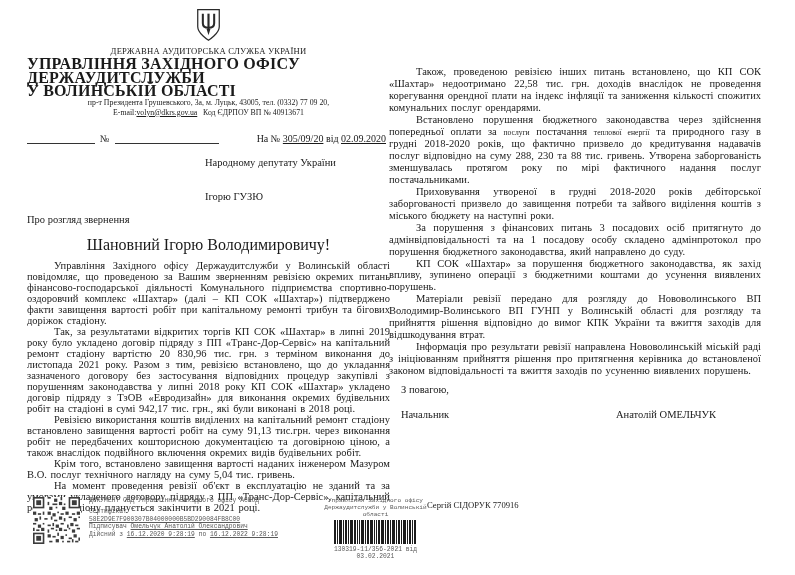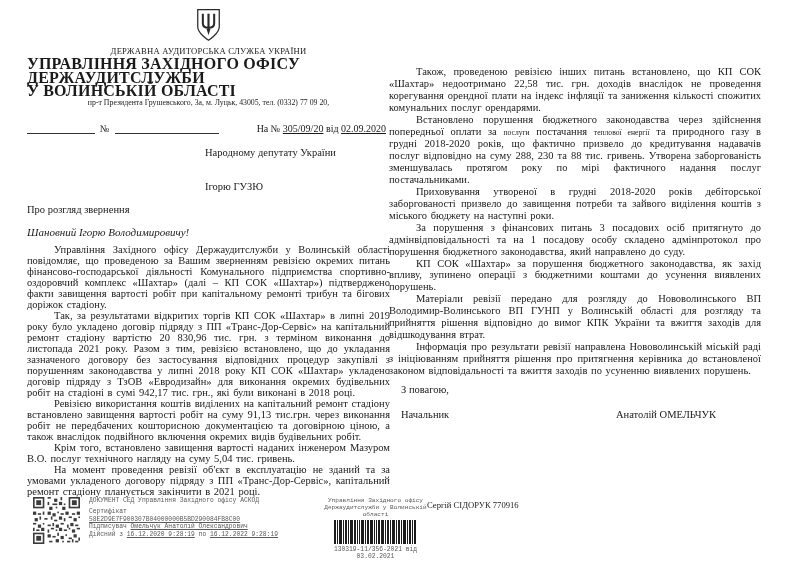--- a/index.html
+++ b/index.html
@@ -21,21 +21,21 @@
   .ref-row { display:flex; align-items:flex-end; margin-top:15px; font-size:10px; }
   .blank { border-bottom:.8px solid #333; height:11px; display:inline-block; }
   .blank-1 { width:68px; }
   .blank-2 { width:104px; margin-left:5px; }
   .ref-right { margin-left:auto; margin-right:4px; white-space:nowrap; }
   .no-sign { margin-left:5px; }
 
   .addressee { margin-left:178px; margin-top:12px; font-size:10.5px; line-height:13px; }
   .addressee-l2 { margin-top:21px; }
   .subject { margin-top:11px; font-size:10.5px; }
-  .salutation { margin-top:11px; text-align:left; font-size:11px;font-style:italic; }
+  .salutation { margin-top:11px; text-align:center; font-size:16px; }
 
   .body-left { margin-top:6px; }
   .para {
     font-size:10.5px; line-height:11px; text-align:justify;
     text-indent:27px; word-spacing:1px;
   }
   .col-right .para { line-height:11.9px; }
 
   
   .col-right { position:absolute; left:389px; top:66px; width:372px; }
@@ -70,20 +70,24 @@
         <path d="M6,5 V13.5 Q6,17.5 11,17.5 Q16,17.5 16,13.5 V5" fill="none" stroke="#2a2a2a" stroke-width="1.8"></path>
         <line x1="11" y1="5" x2="11" y2="19.5" stroke="#2a2a2a" stroke-width="1.9"></line>
         <path d="M9.3,18.5 L11,24 L12.7,18.5 Z" fill="#2a2a2a"></path>
       </svg>
     </div>
 
     <div class="agency-line">ДЕРЖАВНА АУДИТОРСЬКА СЛУЖБА УКРАЇНИ</div>
     <div class="office-line">УПРАВЛІННЯ ЗАХІДНОГО ОФІСУ ДЕРЖАУДИТСЛУЖБИ</div>
     <div class="office-line">У ВОЛИНСЬКІЙ ОБЛАСТІ</div>
     <div class="contact-line">пр-т  Президента Грушевського, 3а, м. Луцьк, 43005, тел. (0332) 77 09 20,</div>
+    <div class="contact-line">
+      <span>E-mail:</span><span class="u">volyn@dkrs.gov.ua</span>&nbsp;&nbsp;
+      <span>Код ЄДРПОУ ВП № 40913671</span>
+    </div>
 
     <div class="ref-row">
       <span class="blank blank-1"></span>
       <span class="no-sign">№</span>
       <span class="blank blank-2"></span>
       <span class="ref-right">
         <span>На №</span>
         <span class="u">305/09/20</span>
         <span>від</span>
         <span class="u">02.09.2020</span>

